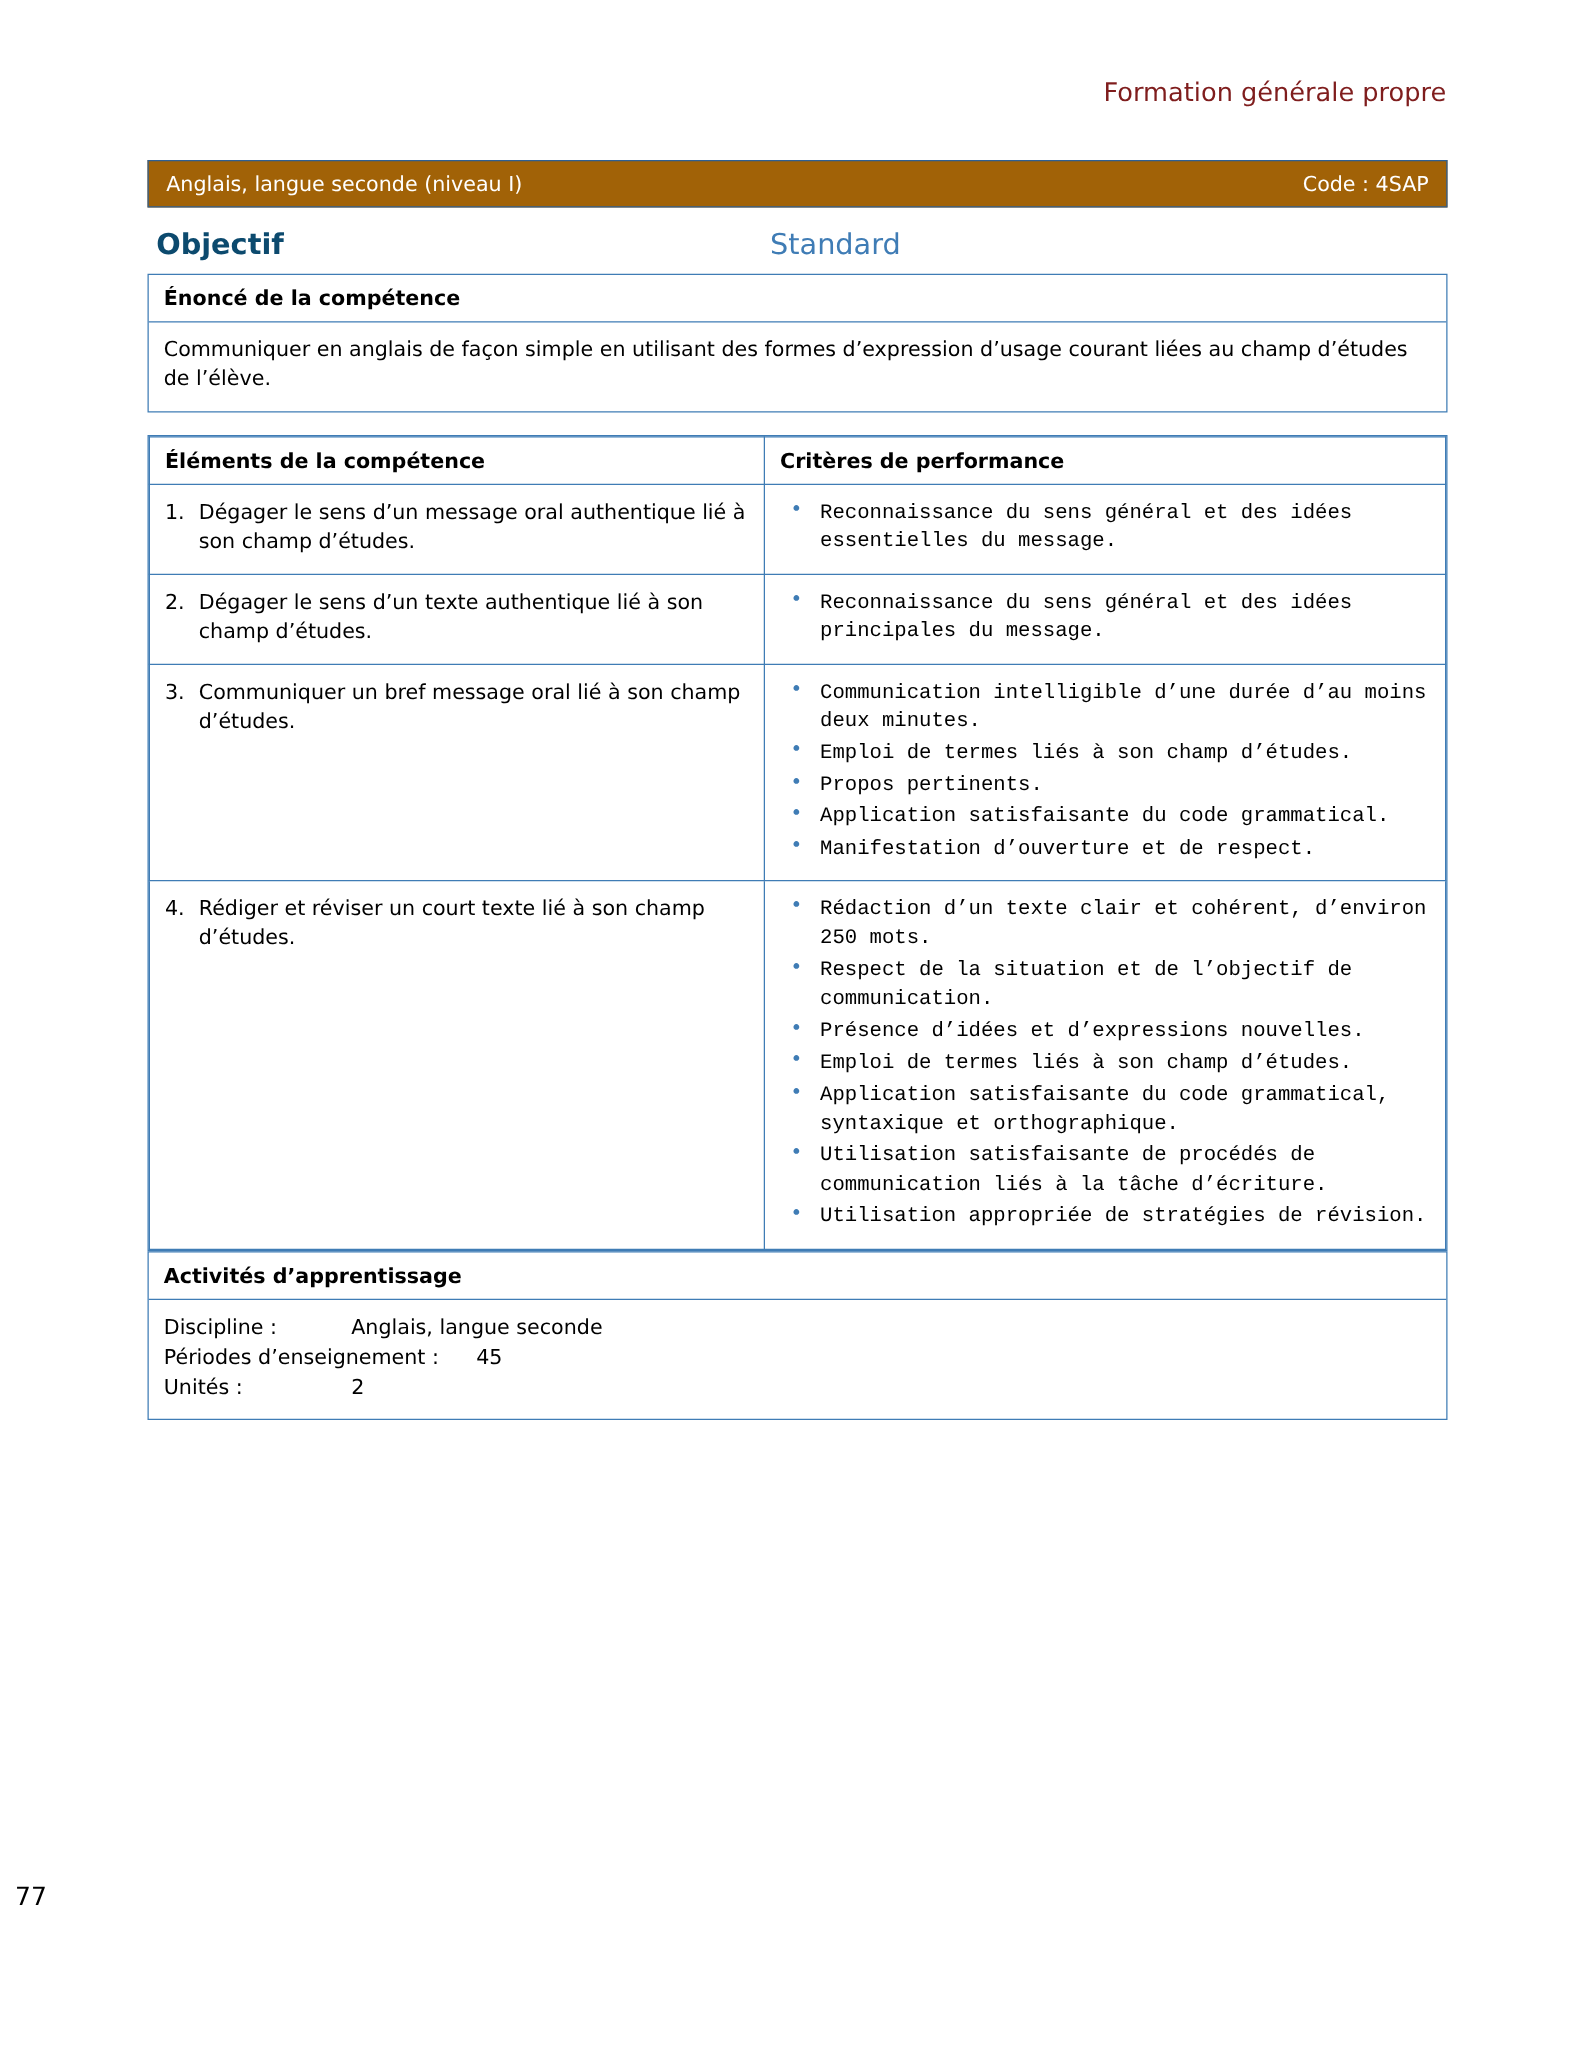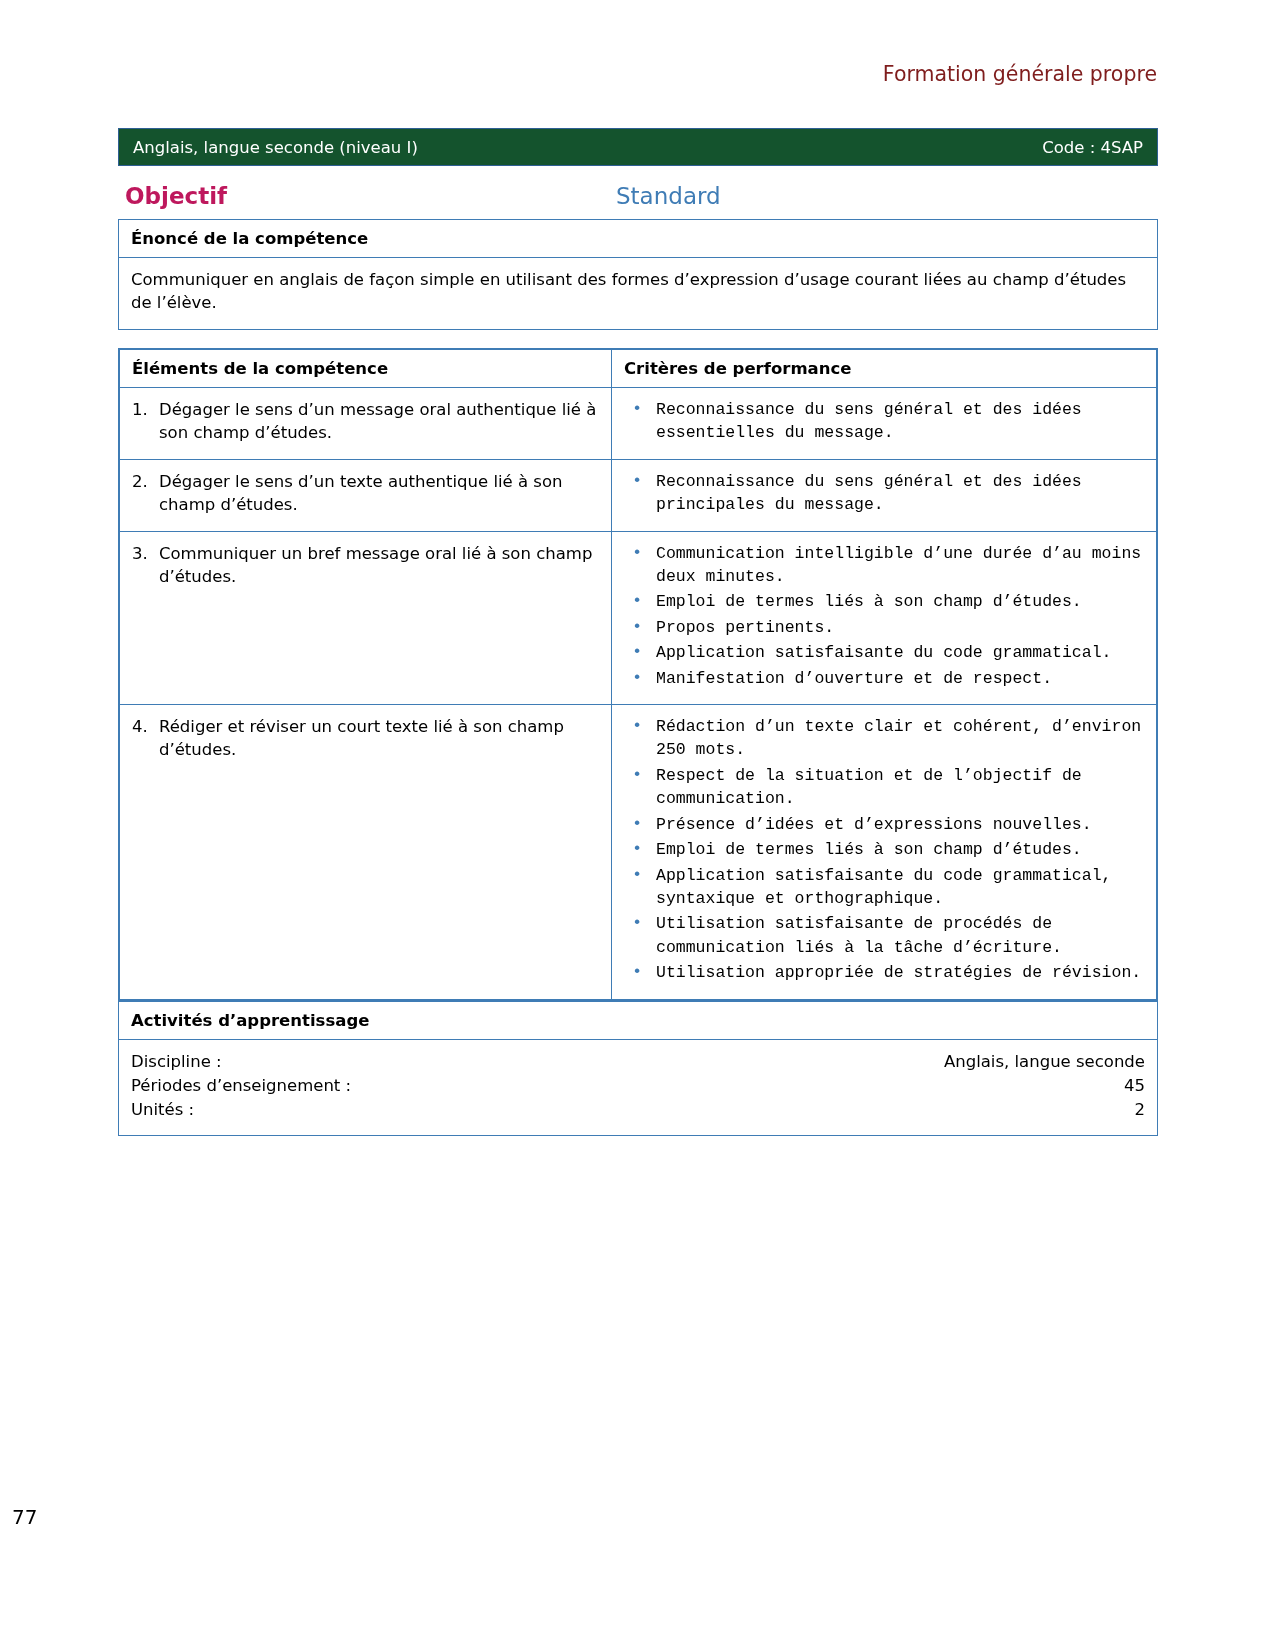--- a/index.html
+++ b/index.html
@@ -29,38 +29,38 @@
     color: #7f1d1d;
     font-family: "DejaVu Sans", "Liberation Sans", sans-serif;
   }
   .content {
     position: absolute;
     left: 118px;
     top: 128px;
     width: 1040px;
   }
   .title-bar {
-    background: #14532d;
+    background: #a16207;
     color: #ffffff;
     border: 1px solid #2e5f93;
     height: 38px;
     display: flex;
     align-items: center;
     justify-content: space-between;
     padding: 0 14px;
     font-size: 16.5px;
   }
   .col-heads {
     display: flex;
     margin-top: 17px;
     margin-bottom: 10px;
   }
   .col-heads .objectif {
     width: 494px;
-    color: #be185d;
+    color: #0c4a6e;
     font-size: 23px;
     font-weight: bold;
     padding-left: 7px;
   }
   .col-heads .standard {
     color: #3f7cb5;
     font-size: 23px;
     font-weight: normal;
     padding-left: 4px;
   }
@@ -130,21 +130,21 @@
     color: #3f7cb5;
     font-size: 17px;
   }
   .act-body {
     padding: 10px 12px 14px 12px;
     font-size: 16.5px;
     line-height: 1.45;
   }
   .act-row { display: flex; }
   .act-row .lbl { width: 150px; flex: 0 0 150px; }
-  .act-row .val { flex: 1 1 auto; text-align: right; }
+  .act-row .val { flex: 1 1 auto; }
   .footer-page {
     position: absolute;
     top: 1505px;
     left: 12px;
     width: 1275px;
     text-align: left;
     font-size: 20px;
   }
 </style>
 </head>

